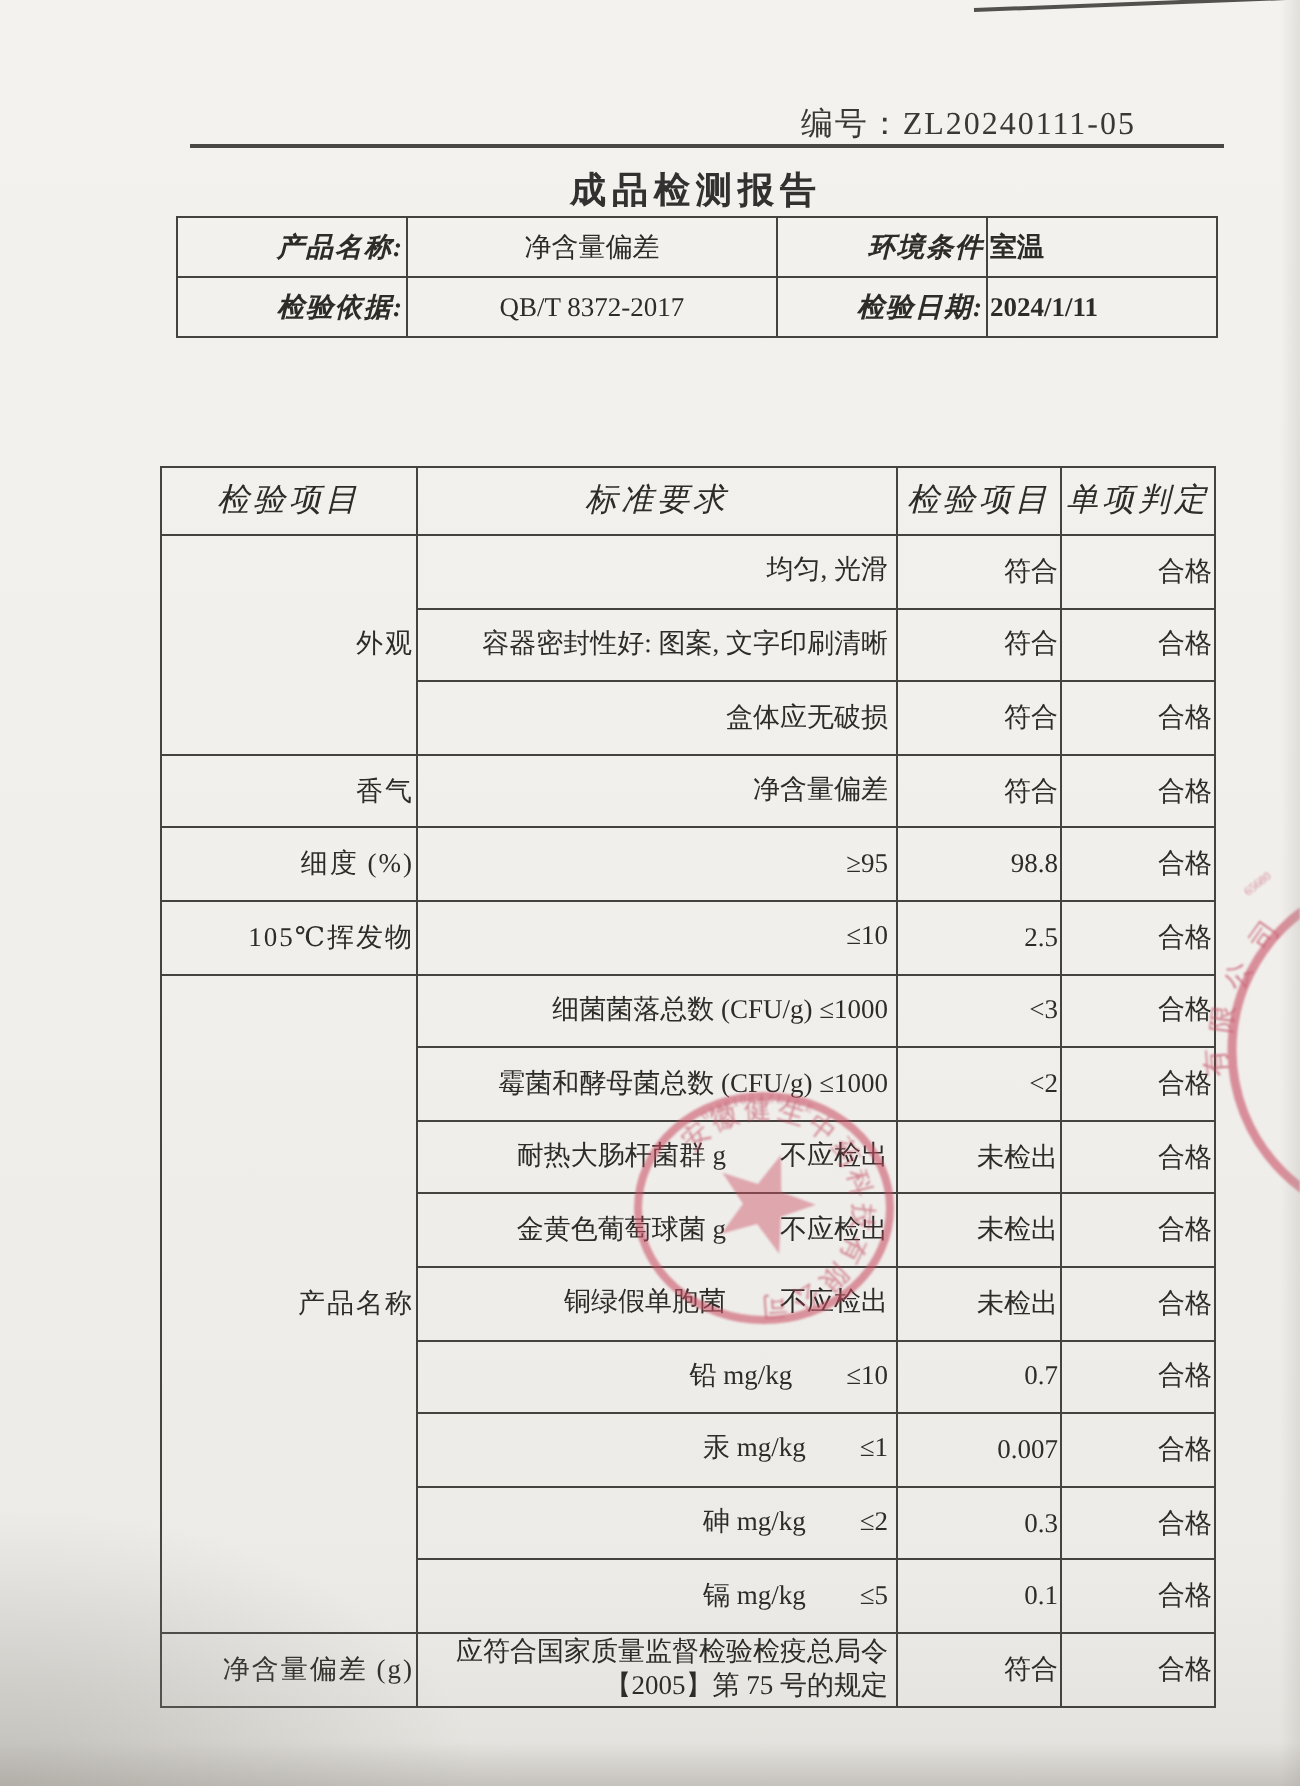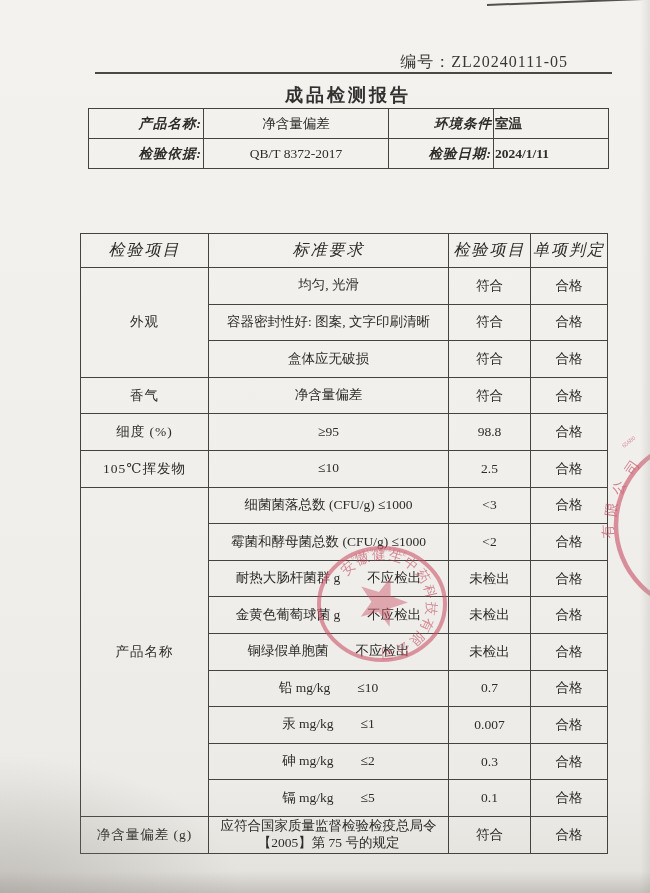--- a/index.html
+++ b/index.html
@@ -27,21 +27,21 @@
   td,th{border:1.6px solid #45433f;overflow:hidden;}
 
   .info{position:absolute;left:88px;top:108px;width:520px;}
   .info td{height:27px;font-size:13.5px;vertical-align:middle;}
   .info .lbl{font-weight:bold;text-align:right;padding-left:10px;letter-spacing:1px;font-style:italic;}
   .info .val{text-align:center;}
   .info .valb{text-align:left;font-weight:bold;}
 
   .results{position:absolute;left:80px;top:233px;width:527px;}
   .results th{height:31px;font-size:16px;font-weight:normal;letter-spacing:2px;font-style:italic;}
-  .results td{height:33.6px;font-size:13.5px;text-align:center;vertical-align:middle;}
+  .results td{height:33.6px;font-size:13.5px;text-align:right;vertical-align:middle;}
   .results td.item{letter-spacing:1px;}
   .results td.std{white-space:pre-line;line-height:1.25;padding:1px 4px;}
 
   .stamp{position:absolute;filter:blur(0.5px);pointer-events:none;}
   .stamp text{font-family:"Liberation Serif","DejaVu Serif",serif;}
 </style>
 </head>
 <body>
 
 <div class="scan">

